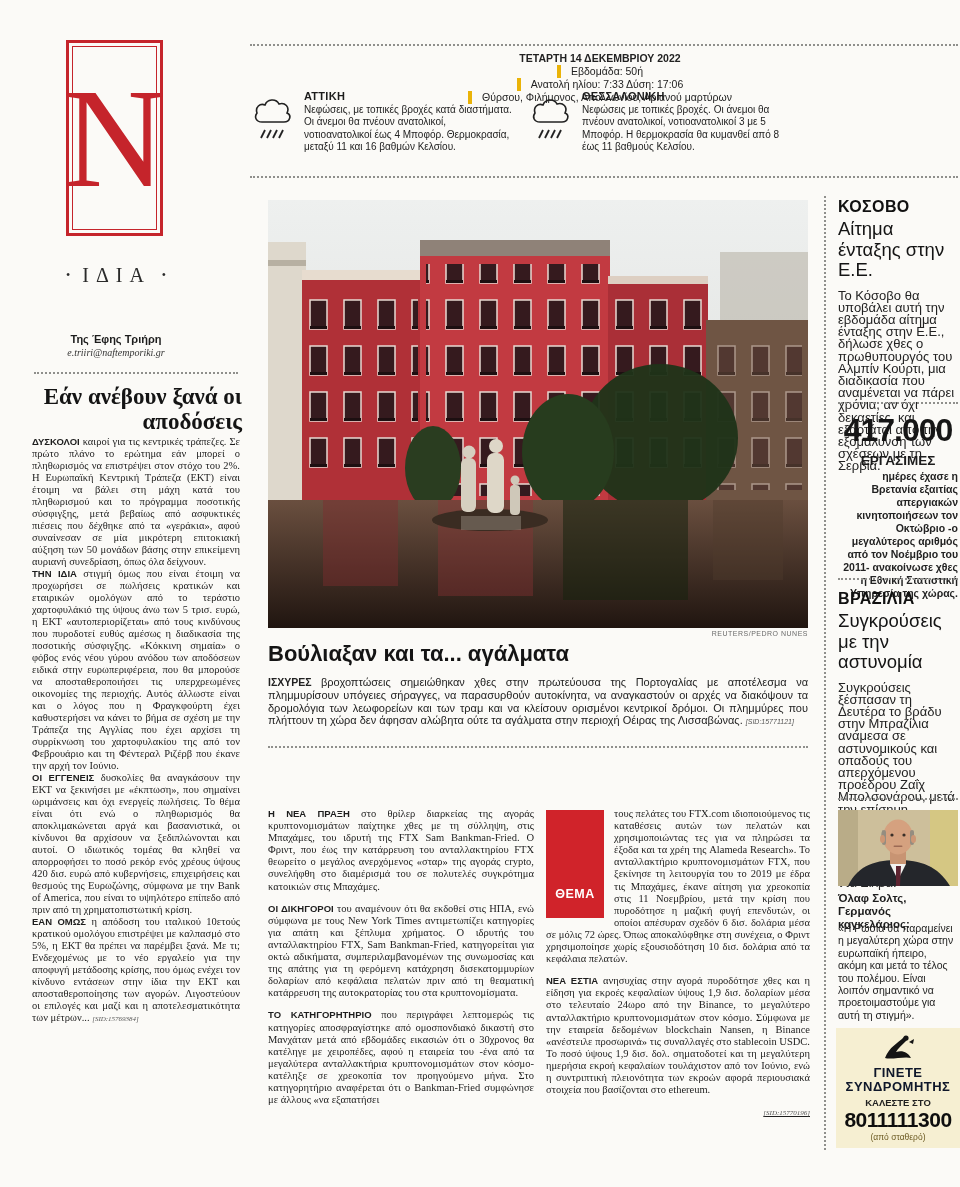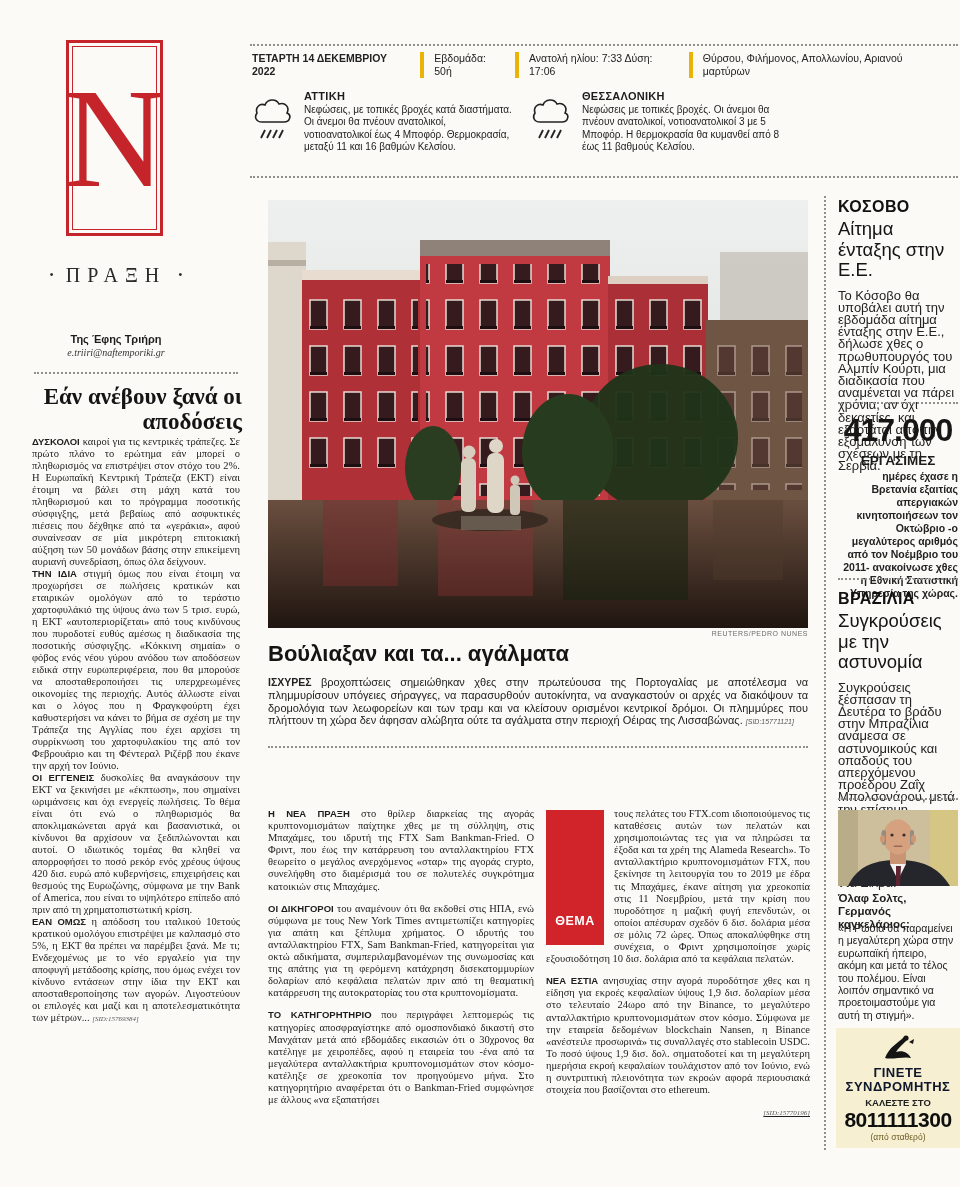--- a/index.html
+++ b/index.html
@@ -6,21 +6,21 @@
   html,body { background:#e9e9e6; }
   .page {
     position:relative; width:960px; height:1187px; margin:0 auto;
     background:#fbfaf7; color:#1c1c1c; overflow:hidden;
     font-family:"Liberation Sans","DejaVu Sans",sans-serif;
   }
   .dot-h { position:absolute; border-top:2px dotted #8f8f8c; height:0; }
   .dot-v { position:absolute; border-left:2px dotted #8f8f8c; width:0; }
 
   
-  .datebar { position:absolute; left:252px; top:52px; width:706px; display:flex; align-items:center; font-size:10.5px; color:#222; }
+  .datebar { position:absolute; left:252px; top:52px; width:706px; display:flex; align-items:center; font-size:10.5px; color:#222;flex-direction:column; }
   .datebar .seg { padding:0 10px; border-left:4px solid #eab308; line-height:13px; }
   .datebar .seg:first-child { border-left:none; padding-left:0; }
   .datebar .b { font-weight:bold; }
 
   
   .weather { position:absolute; left:252px; top:90px; width:706px; display:flex; }
   .witem { display:flex; }
   .wicon { flex:0 0 52px; padding-top:4px; }
   .wname { font-weight:bold; font-size:11px; margin-bottom:2px; letter-spacing:.3px; }
   .wtext { font-size:10px; line-height:12.3px; color:#222; }
@@ -50,21 +50,21 @@
   .flood-h { position:absolute; left:268px; top:641px; width:540px; font-weight:bold; font-size:22px; color:#141414; }
   .flood-t { position:absolute; left:268px; top:676px; width:540px; font-size:11px; line-height:12.8px; text-align:justify; color:#222; }
   .main-h { position:absolute; left:268px; top:754px; width:542px;
             font-family:"Liberation Serif","DejaVu Serif",serif; font-size:30px; color:#121212; }
   .artcol { position:absolute; top:808px; font-family:"Liberation Serif","DejaVu Serif",serif;
             font-size:10.5px; line-height:12.1px; text-align:justify; color:#1d1d1d; }
   .artcol p { margin-bottom:10px; }
   .artcol .lead { font-size:9.5px; }
   .col1 { left:268px; width:266px; }
   .col2 { left:546px; width:264px; }
-  .thema { float:left; width:58px; height:135px; margin:2px 10px 4px 0; background:#d0232a;
+  .thema { float:left; width:58px; height:108px; margin:2px 10px 4px 0; background:#d0232a;
            display:flex; align-items:flex-end; justify-content:center; padding-bottom:18px; }
   .thema span { color:#fff; font-family:"Liberation Sans","DejaVu Sans",sans-serif; font-weight:bold; font-size:12.5px; letter-spacing:.5px; }
   .art-sid { text-align:right;text-decoration:underline; }
 
   
   .sb { position:absolute; left:838px; width:120px; }
   .kicker { font-weight:bold; font-size:16px; letter-spacing:.4px; color:#111; }
   .sb-h { font-size:18.5px; line-height:20.5px; color:#141414; margin-top:3px; }
   .sb-t { font-size:13px; line-height:12.2px; color:#222; }
   .bignum { font-weight:bold; font-size:32px; letter-spacing:-1px; text-align:center; color:#161616; }
@@ -133,21 +133,21 @@
 
   <div class="dot-h" style="left:250px; top:176px; width:708px;"></div>
 
   <div class="logo-box">
     <div class="logo-inner">
       <span class="logo-letter">Ν</span>
     </div>
   </div>
   <div class="apopsi">
     <span class="dt">•</span>
-    <span>ΠΡΑΞΗ</span>
+    <span>ΙΔΙΑ</span>
     <span class="dt">•</span>
   </div>
 
   <div class="byline">
     <div class="who">Της Έφης Τριήρη</div>
     <div class="mail">e.triiri@naftemporiki.gr</div>
   </div>
   <div class="dot-h" style="left:34px; top:372px; width:204px;"></div>
   <h2 class="op-headline">Εάν ανέβουν ξανά οι αποδόσεις</h2>
   <div class="op-body">

